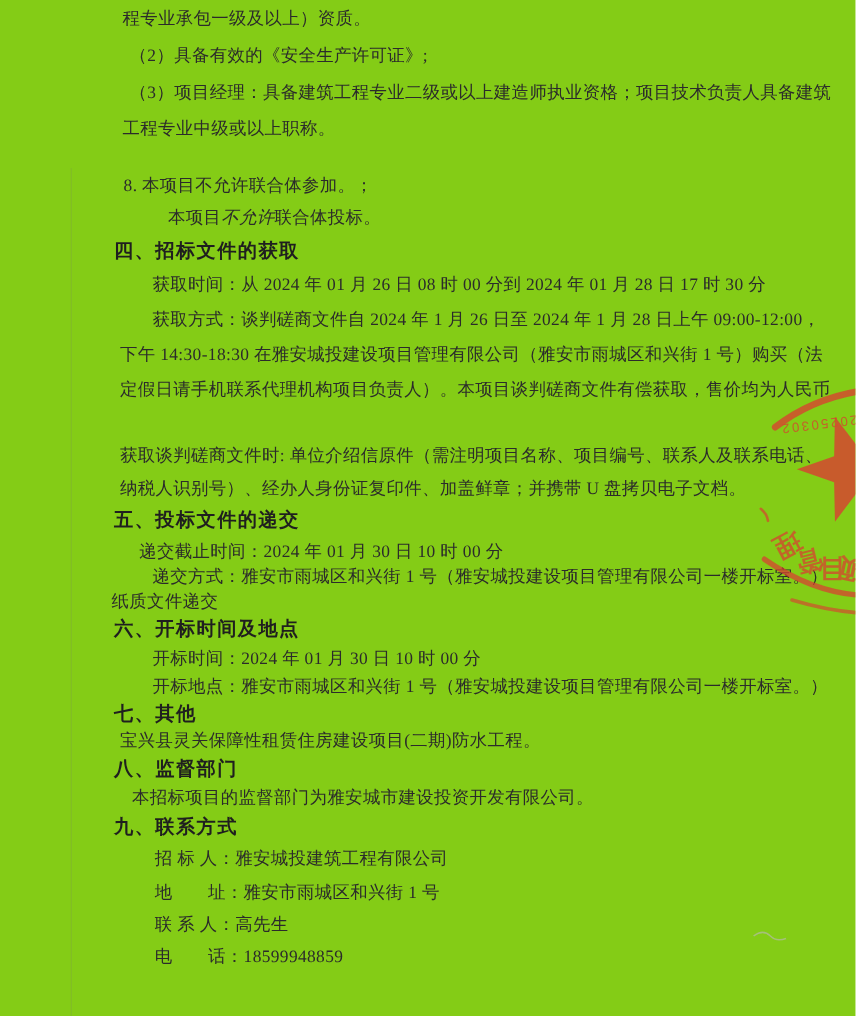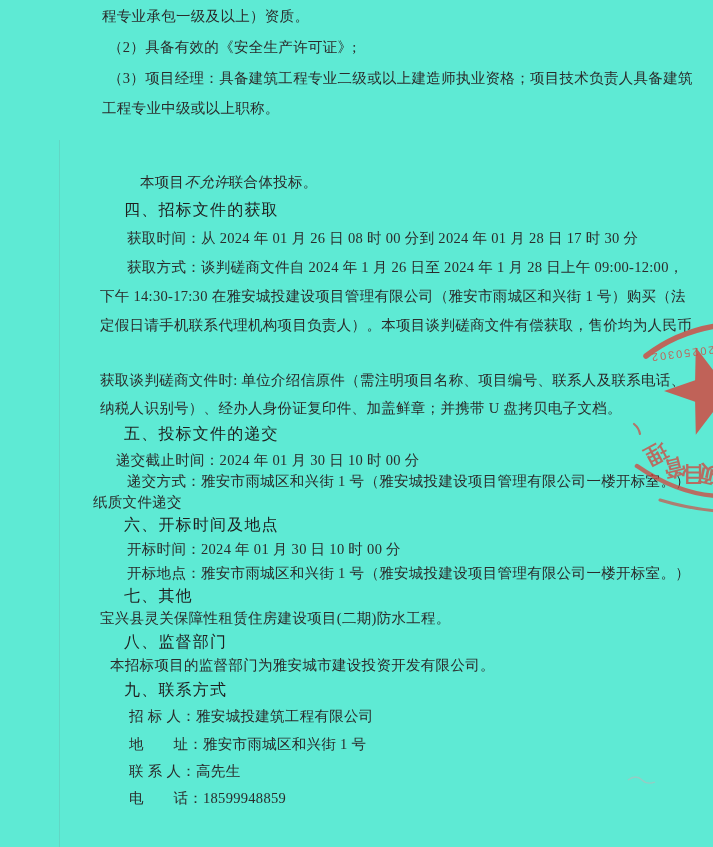--- a/index.html
+++ b/index.html
@@ -1,37 +1,36 @@
 <!DOCTYPE html>
 <html><head>
 <meta charset="utf-8">
 <style>
   html,body{margin:0;padding:0;background:#ffffff;}
   .page{
     position:relative;
     width:713px;height:847px;
-    background:#5eead4;
+    background:#84cc16;
     overflow:hidden;
     font-family:"Liberation Serif","DejaVu Serif",serif;
     color:#2b2b2b;
   }
   .ln{
     position:absolute;
     white-space:nowrap;
     font-size:14.5px;
     line-height:1.15;
     letter-spacing:0.3px;
   }
   .hd{
     font-family:"Liberation Sans","DejaVu Sans",sans-serif;
-    font-weight:400;
+    font-weight:700;
     font-size:16px;
     letter-spacing:1.2px;
     color:#1f1f1f;
-    margin-left:29px;
   }
   .em{font-style:italic;}
   .scan-line{
     position:absolute;left:59px;top:140px;width:1px;height:707px;
     background:rgba(120,120,120,0.16);
   }
   .stamp-svg{
     position:absolute;left:600px;top:295px;
     width:160px;height:520px;
     pointer-events:none;
@@ -44,28 +43,29 @@
 
 <div class="page">
 
   <div class="scan-line"></div>
 
   <div class="ln" style="top:8px;left:102px">程专业承包一级及以上）资质。</div>
   <div class="ln" style="top:39px;left:108px">（2）具备有效的《安全生产许可证》;</div>
   <div class="ln" style="top:70px;left:108px">（3）项目经理：具备建筑工程专业二级或以上建造师执业资格；项目技术负责人具备建筑</div>
   <div class="ln" style="top:100px;left:102px">工程专业中级或以上职称。</div>
 
+  <div class="ln" style="top:147px;left:103px">8. 本项目不允许联合体参加。；</div>
   <div class="ln" style="top:174px;left:140px">
     <span>本项目</span><span class="em">不允许</span><span>联合体投标。</span>
   </div>
 
   <div class="ln hd" style="top:201px;left:95px">四、招标文件的获取</div>
   <div class="ln" style="top:230px;left:127px">获取时间：从 2024 年 01 月 26 日  08 时 00 分到 2024 年 01 月 28 日  17 时 30 分</div>
   <div class="ln" style="top:259px;left:127px">获取方式：谈判磋商文件自 2024 年 1 月 26 日至 2024 年 1 月 28 日上午 09:00-12:00，</div>
-  <div class="ln" style="top:288px;left:100px">下午 14:30-17:30 在雅安城投建设项目管理有限公司（雅安市雨城区和兴街 1 号）购买（法</div>
+  <div class="ln" style="top:288px;left:100px">下午 14:30-18:30 在雅安城投建设项目管理有限公司（雅安市雨城区和兴街 1 号）购买（法</div>
   <div class="ln" style="top:317px;left:100px">定假日请手机联系代理机构项目负责人）。本项目谈判磋商文件有偿获取，售价均为人民币</div>
   <div class="ln" style="top:372px;left:100px">获取谈判磋商文件时: 单位介绍信原件（需注明项目名称、项目编号、联系人及联系电话、</div>
   <div class="ln" style="top:400px;left:100px">纳税人识别号）、经办人身份证复印件、加盖鲜章；并携带 U 盘拷贝电子文档。</div>
 
   <div class="ln hd" style="top:425px;left:95px">五、投标文件的递交</div>
   <div class="ln" style="top:452px;left:116px">递交截止时间：2024 年 01 月 30 日  10 时 00 分</div>
   <div class="ln" style="top:473px;left:127px">递交方式：雅安市雨城区和兴街 1 号（雅安城投建设项目管理有限公司一楼开标室。）</div>
   <div class="ln" style="top:494px;left:93px">纸质文件递交</div>
 
   <div class="ln hd" style="top:516px;left:95px">六、开标时间及地点</div>

